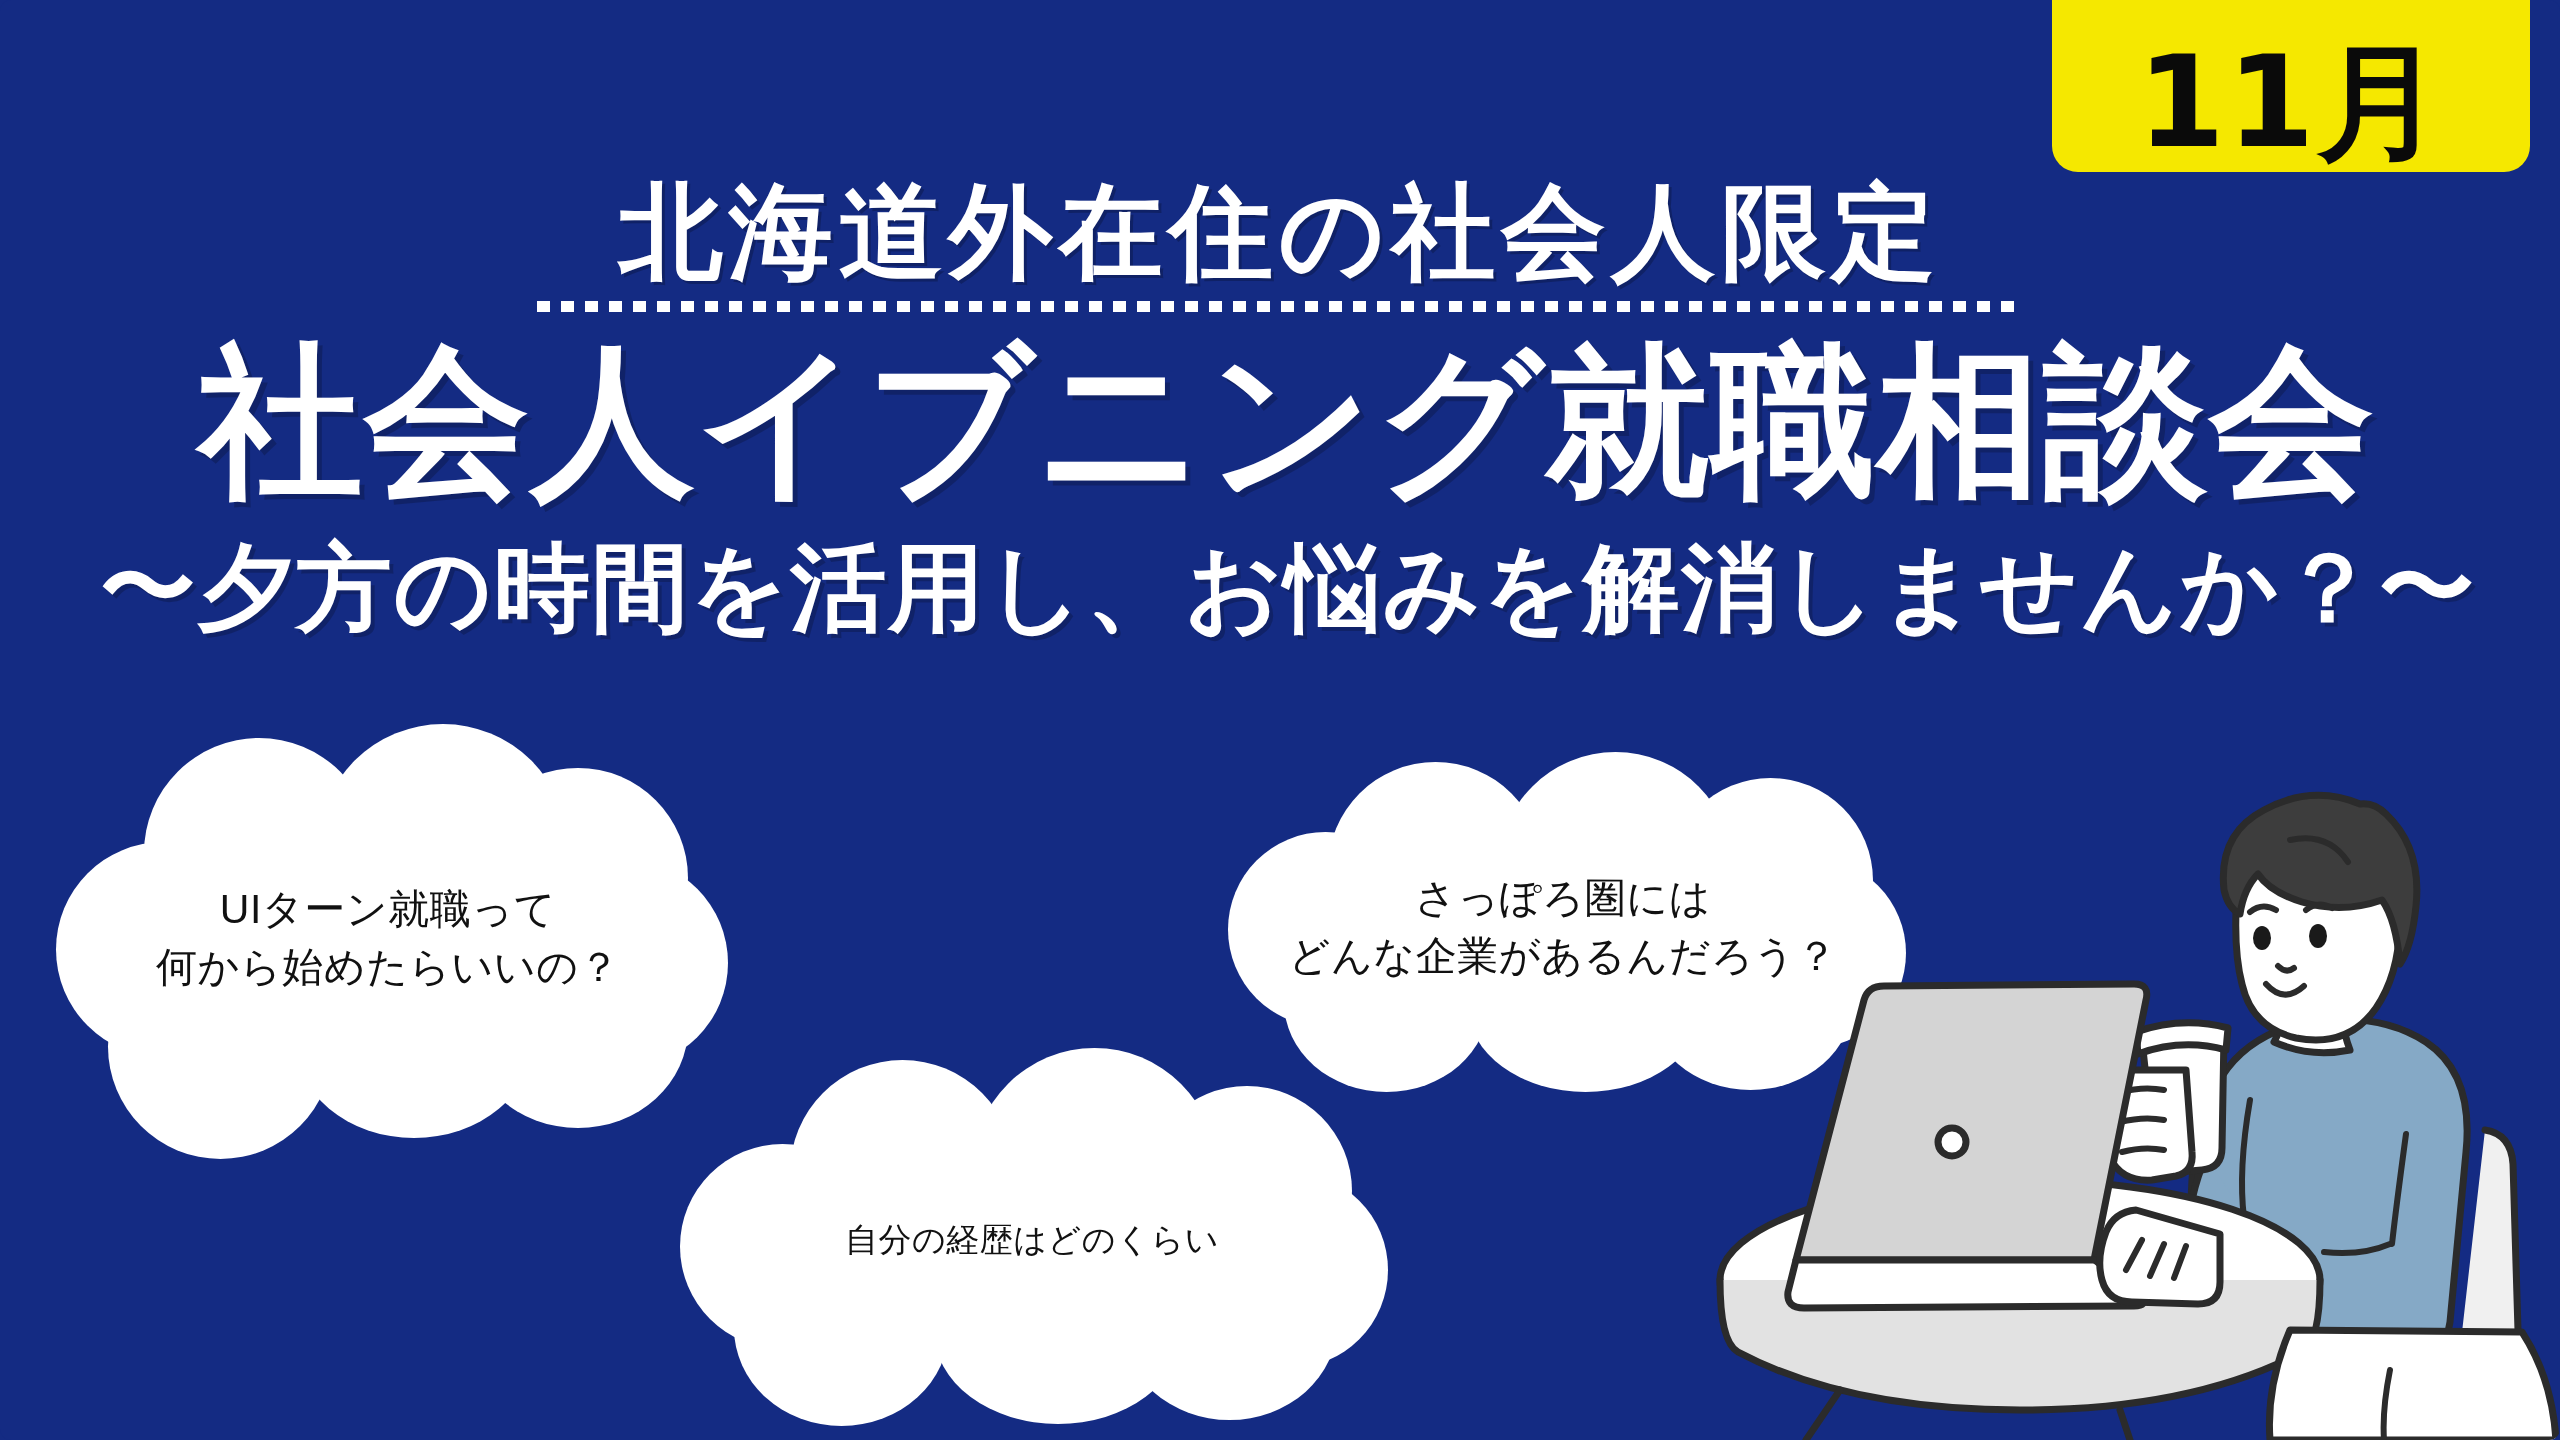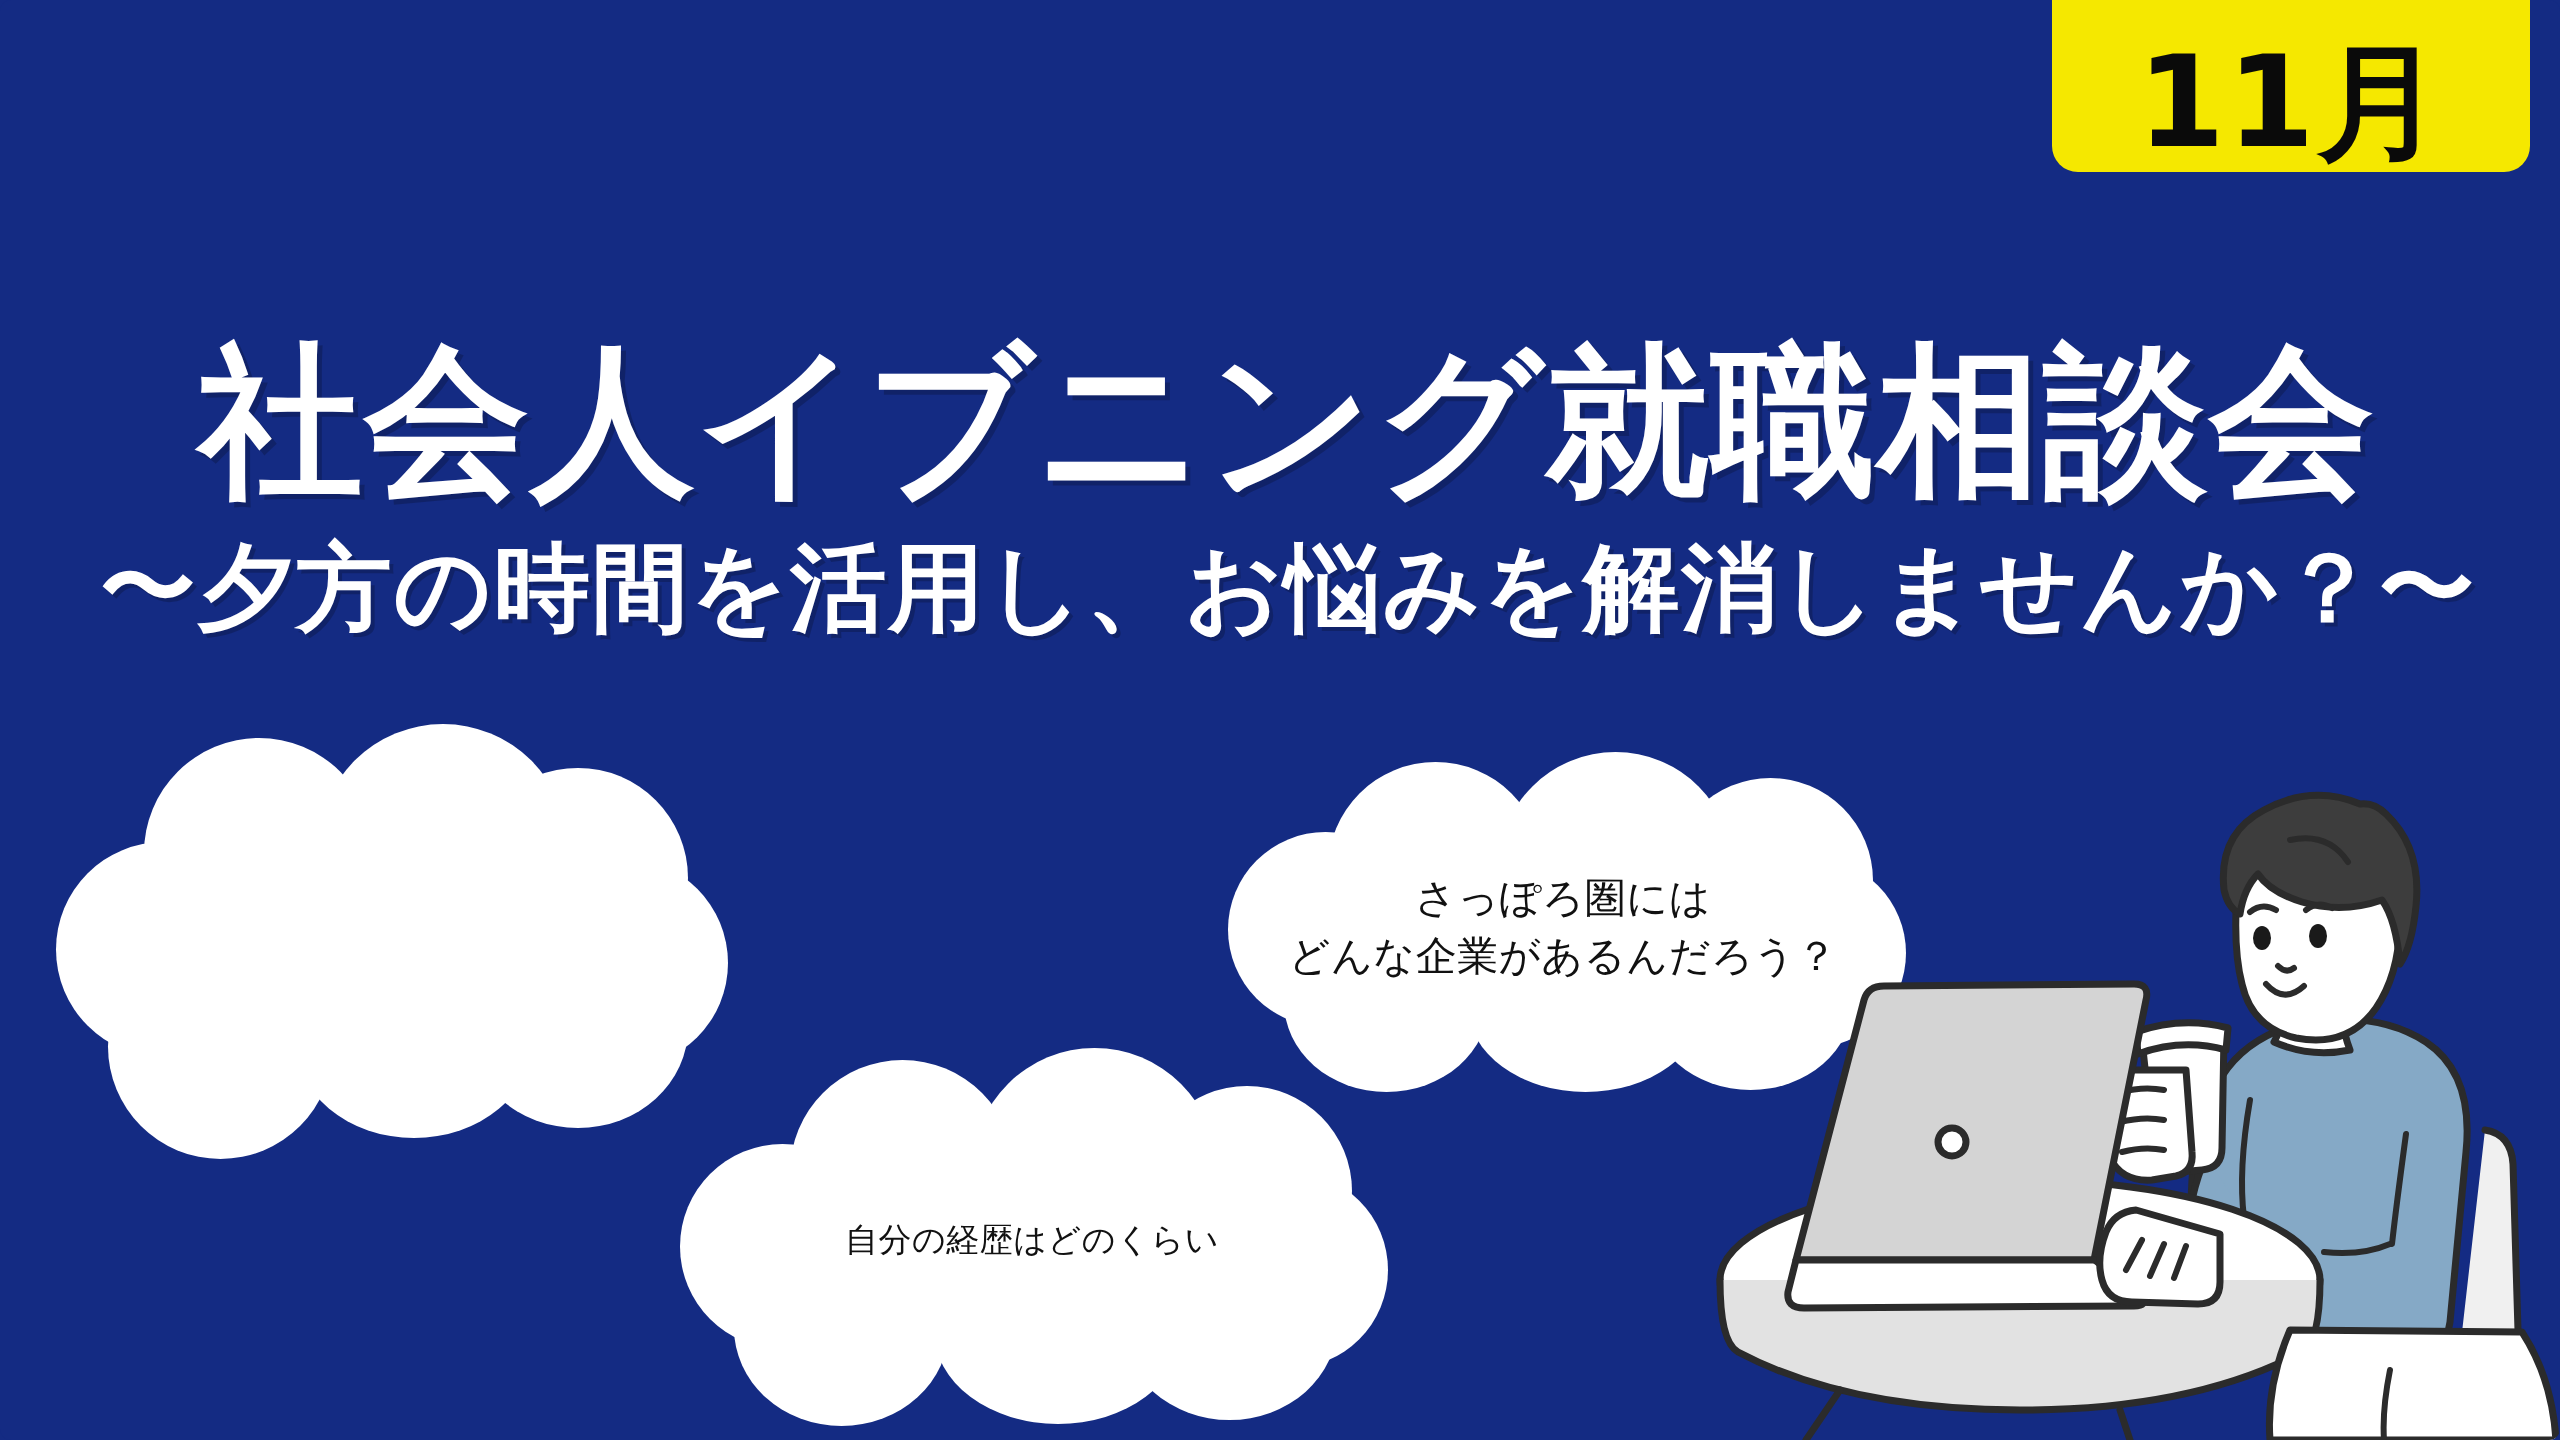--- a/index.html
+++ b/index.html
@@ -87,36 +87,44 @@
 </style>
 </head>
 <body>
 
 <div id="stage">
 
   <div class="month-badge">
     <span>11月</span>
   </div>
 
+  <div class="kicker-wrap">
+    <div class="kicker">北海道外在住の社会人限定</div>
+    <div class="kicker-rule"></div>
+  </div>
 
   <div class="main-title">社会人イブニング就職相談会</div>
 
   <div class="tagline">〜夕方の時間を活用し、お悩みを解消しませんか？〜</div>
 
   <div class="cloud" id="cloud-1">
     <div class="lobes">
       <i style="left:96px;  top:0px;   width:230px;height:230px;"></i>
       <i style="left:270px; top:-14px; width:250px;height:250px;"></i>
       <i style="left:420px; top:30px;  width:220px;height:220px;"></i>
       <i style="left:8px;   top:104px; width:215px;height:215px;"></i>
       <i style="left:470px; top:120px; width:210px;height:210px;"></i>
       <i style="left:60px;  top:196px; width:225px;height:225px;"></i>
       <i style="left:246px; top:200px; width:240px;height:200px;"></i>
       <i style="left:420px; top:190px; width:220px;height:200px;"></i>
       <i style="left:70px;  top:90px;  width:540px;height:230px;border-radius:120px;"></i>
+    </div>
+    <div class="cloud-text">
+      <div>UIターン就職って</div>
+      <div>何から始めたらいいの？</div>
     </div>
   </div>
 
   <div class="cloud" id="cloud-2">
     <div class="lobes">
       <i style="left:110px; top:0px;   width:215px;height:215px;"></i>
       <i style="left:280px; top:-10px; width:235px;height:235px;"></i>
       <i style="left:450px; top:16px;  width:205px;height:205px;"></i>
       <i style="left:10px;  top:70px;  width:195px;height:195px;"></i>
       <i style="left:498px; top:96px;  width:190px;height:190px;"></i>

